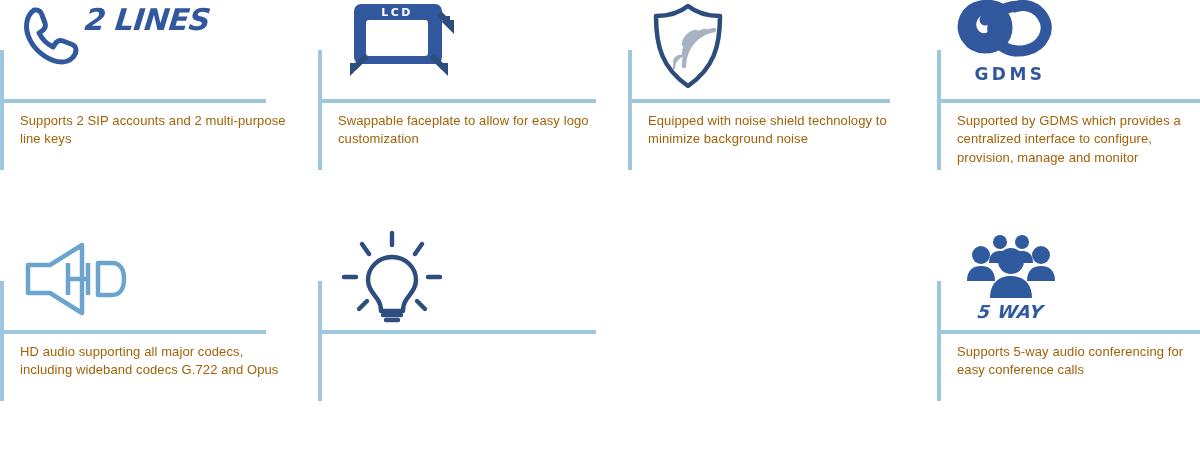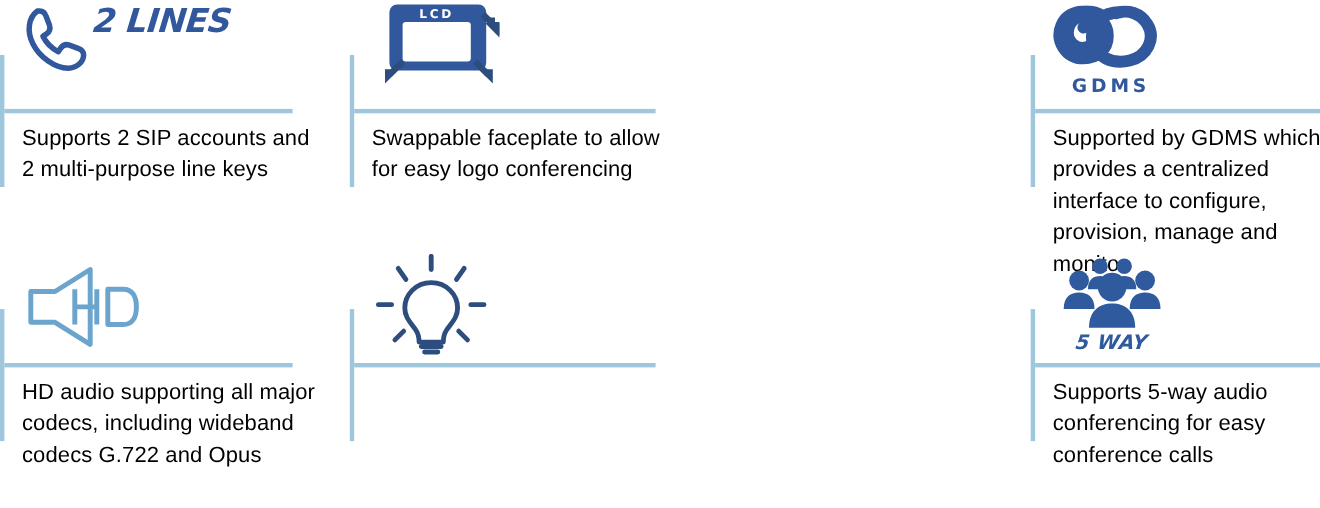--- a/index.html
+++ b/index.html
@@ -67,23 +67,23 @@
     top: 2px;
     height: 92px;
     display: flex;
     align-items: flex-start;
   }
   .desc {
     position: absolute;
     left: 20px;
     top: 112px;
     width: 276px;
-    font-size: 20px;
+    font-size: 13px;
     line-height: 1.42;
-    color: #000000;
+    color: #a16207;
     letter-spacing: 0.1px;
   }
   .col-4 .desc { width: 250px; }
   .col-2 .desc { width: 285px; }
 
   svg { display: block; }
 
   
   .brandtext {
     font-family: "DejaVu Sans", sans-serif;
@@ -157,28 +157,49 @@
               <path d="M110 74 l0 -13 l-13 0 z"></path>
             </g>
 
             <g fill="#2c4d7e">
               <path d="M30 56 l-12 12 l-4 -4 l12 -12 z"></path>
               <path d="M12 74 l0 -13 l13 0 z"></path>
             </g>
           </svg>
         </span>
       </div>
-      <div class="desc">Swappable faceplate to allow for easy logo conferencing</div>
-    </div>
-
+      <div class="desc">Swappable faceplate to allow for easy logo customization</div>
+    </div>
+
+    <div class="feature col-3">
+      <div class="vrule"></div>
+      <div class="hrule"></div>
+      <div class="icon-wrap">
+        <span>
+          <svg width="80" height="92" viewBox="0 0 80 92">
+            <path d="M40 4 C30 12, 16 14, 8 14 C8 44, 14 66, 40 84 C66 66, 72 44, 72 14 C64 14, 50 12, 40 4 Z" fill="none" stroke="#2c4d7e" stroke-width="4.5" stroke-linejoin="round"></path>
+            <g fill="none" stroke="#a7b3c2" stroke-width="4.5" stroke-linecap="round">
+              <path d="M36 42 A14 14 0 0 1 48 30"></path>
+              <path d="M36 53 A25 25 0 0 1 57 29"></path>
+              <path d="M36 64 A36 36 0 0 1 66 28"></path>
+            </g>
+            <g fill="none" stroke="#a7b3c2" stroke-width="2.4" stroke-linecap="round">
+              <path d="M26 60 A7 7 0 0 1 32 54"></path>
+              <path d="M26 66 A13 13 0 0 1 37 53"></path>
+            </g>
+          </svg>
+        </span>
+      </div>
+      <div class="desc">Equipped with noise shield technology to minimize background noise</div>
+    </div>
 
     <div class="feature col-4">
       <div class="vrule"></div>
       <div class="hrule"></div>
-      <div class="icon-wrap stack" style="top:0;height:94px;justify-content:center;">
+      <div class="icon-wrap stack" style="top:0;height:94px;">
         <span>
           <svg width="106" height="62" viewBox="0 0 106 62">
             <path d="M46 10 C34 2, 14 4, 8 18 C2 32, 12 48, 28 48 C40 48, 50 40, 50 28 C50 20, 46 14, 40 11
                      C30 6, 16 10, 14 22 C12 33, 22 41, 31 38 C38 36, 41 29, 38 23 C36 19, 31 18, 28 20" fill="none" stroke="#31579c" stroke-width="11" stroke-linecap="round"></path>
             <path d="M62 6 C44 6, 34 18, 36 32 C38 46, 54 54, 70 50 C86 46, 94 30, 86 17 C80 7, 68 3, 58 7" fill="none" stroke="#31579c" stroke-width="11" stroke-linecap="round"></path>
           </svg>
         </span>
         <span class="gdms-label" style="margin-top:2px;">GDMS</span>
       </div>
       <div class="desc">Supported by GDMS which provides a centralized interface to configure, provision, manage and monitor</div>

